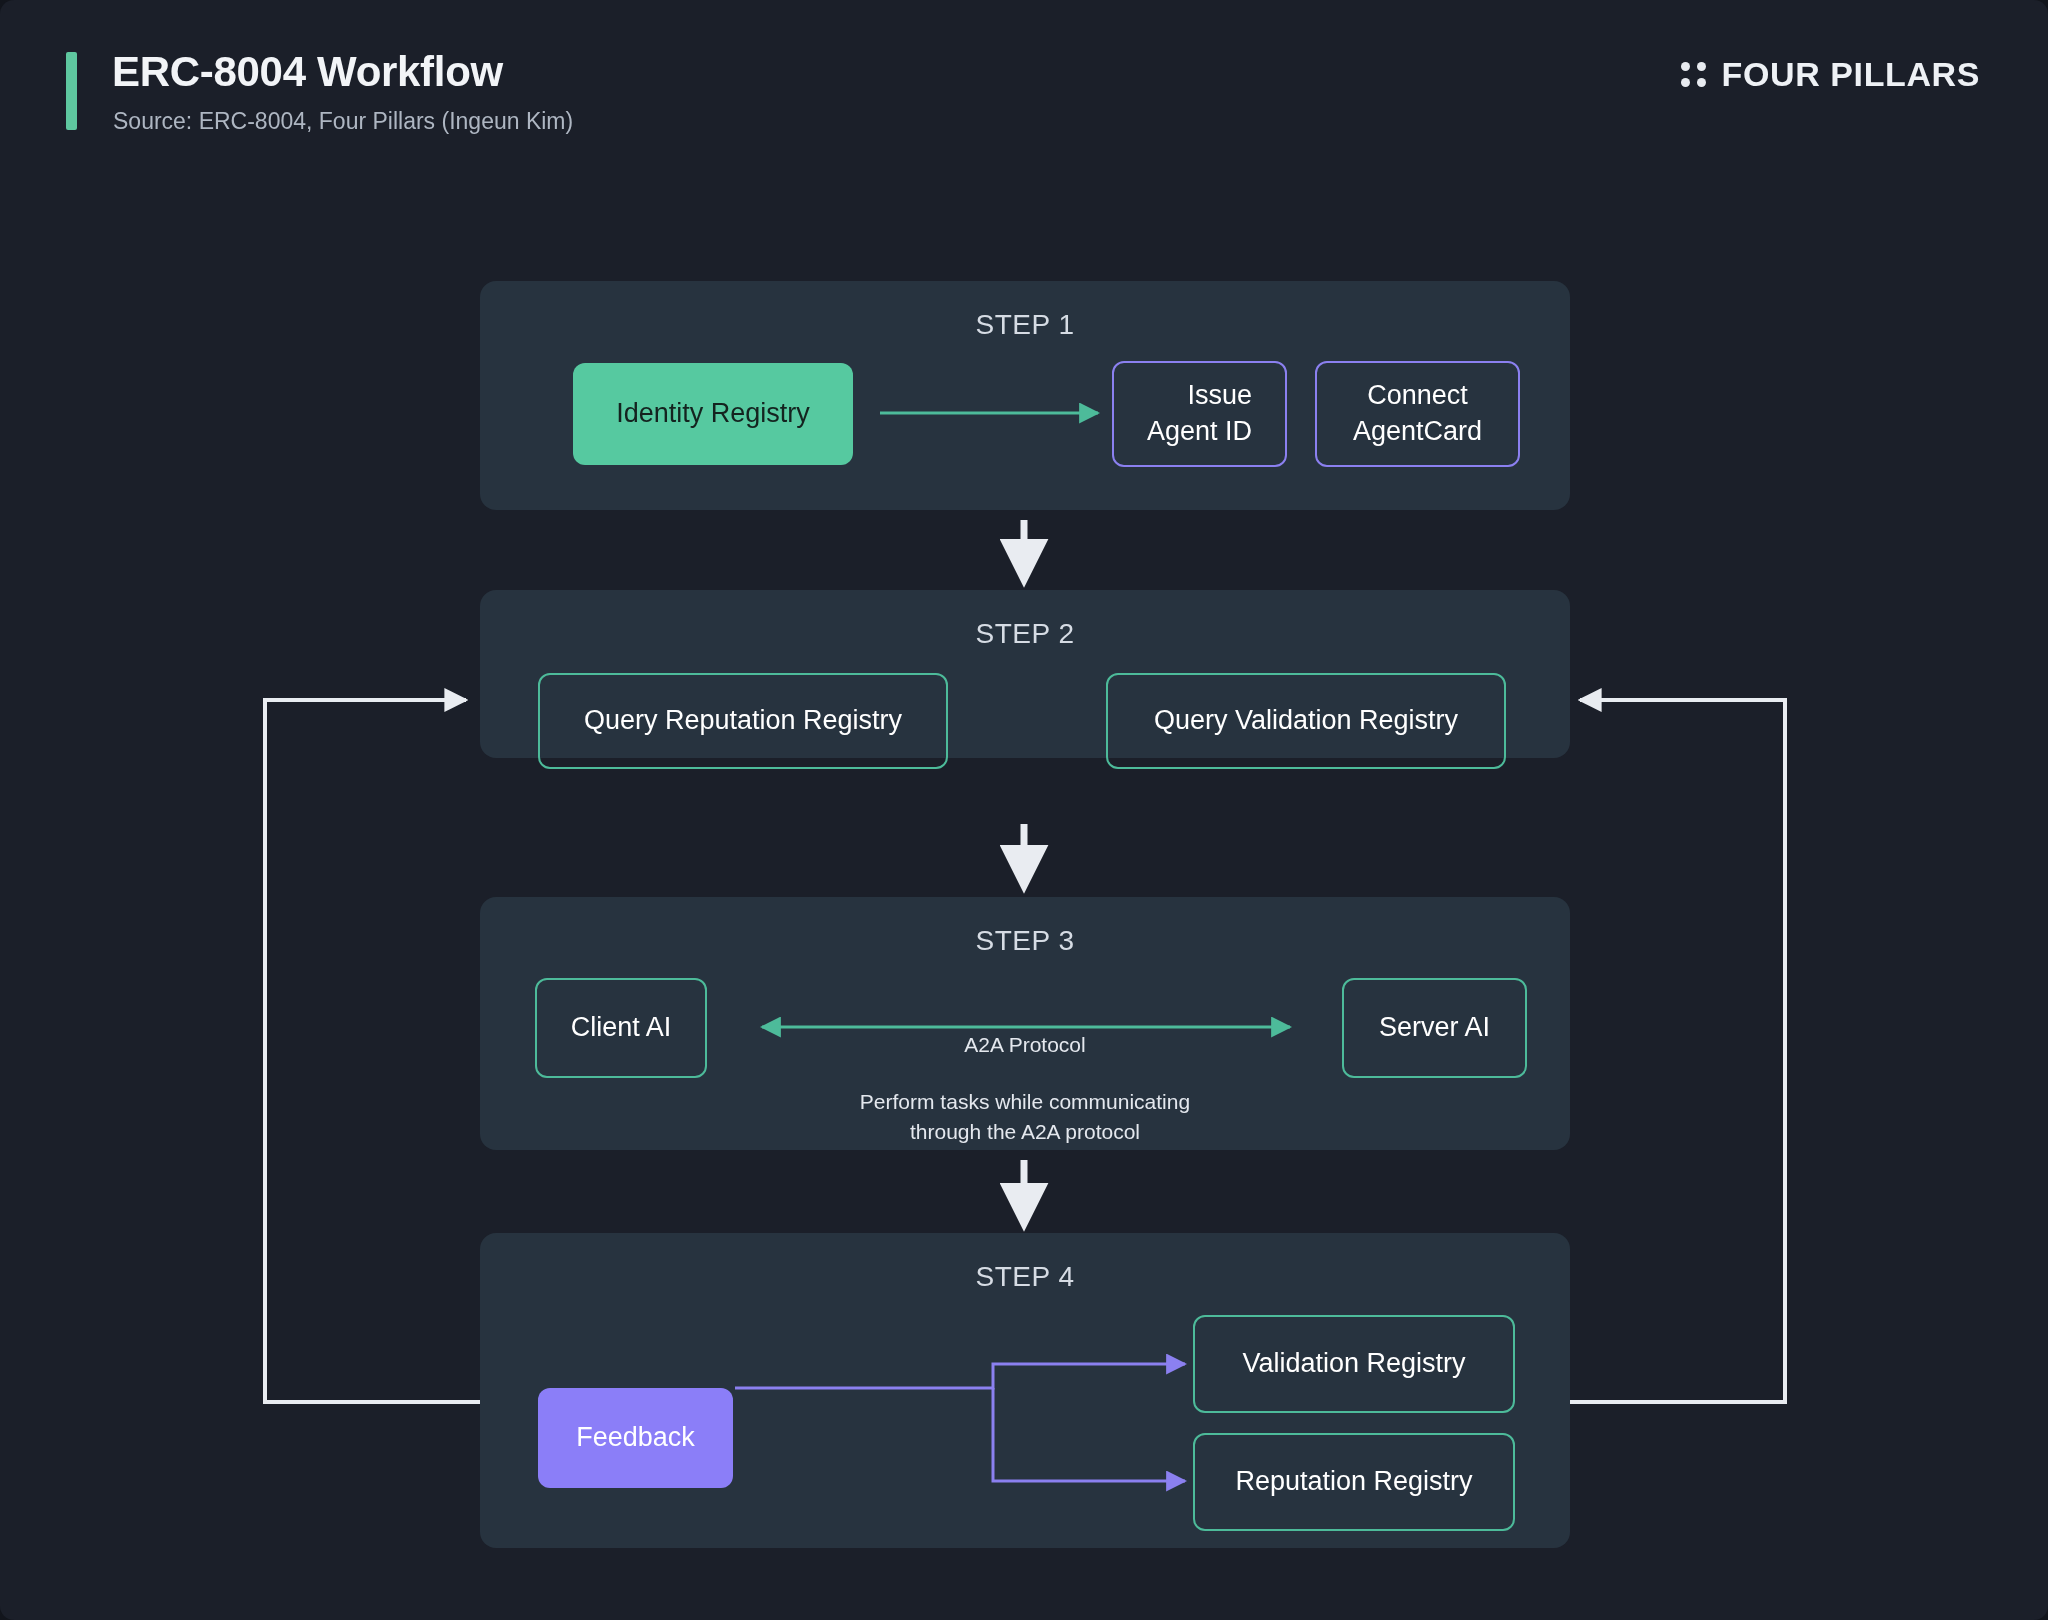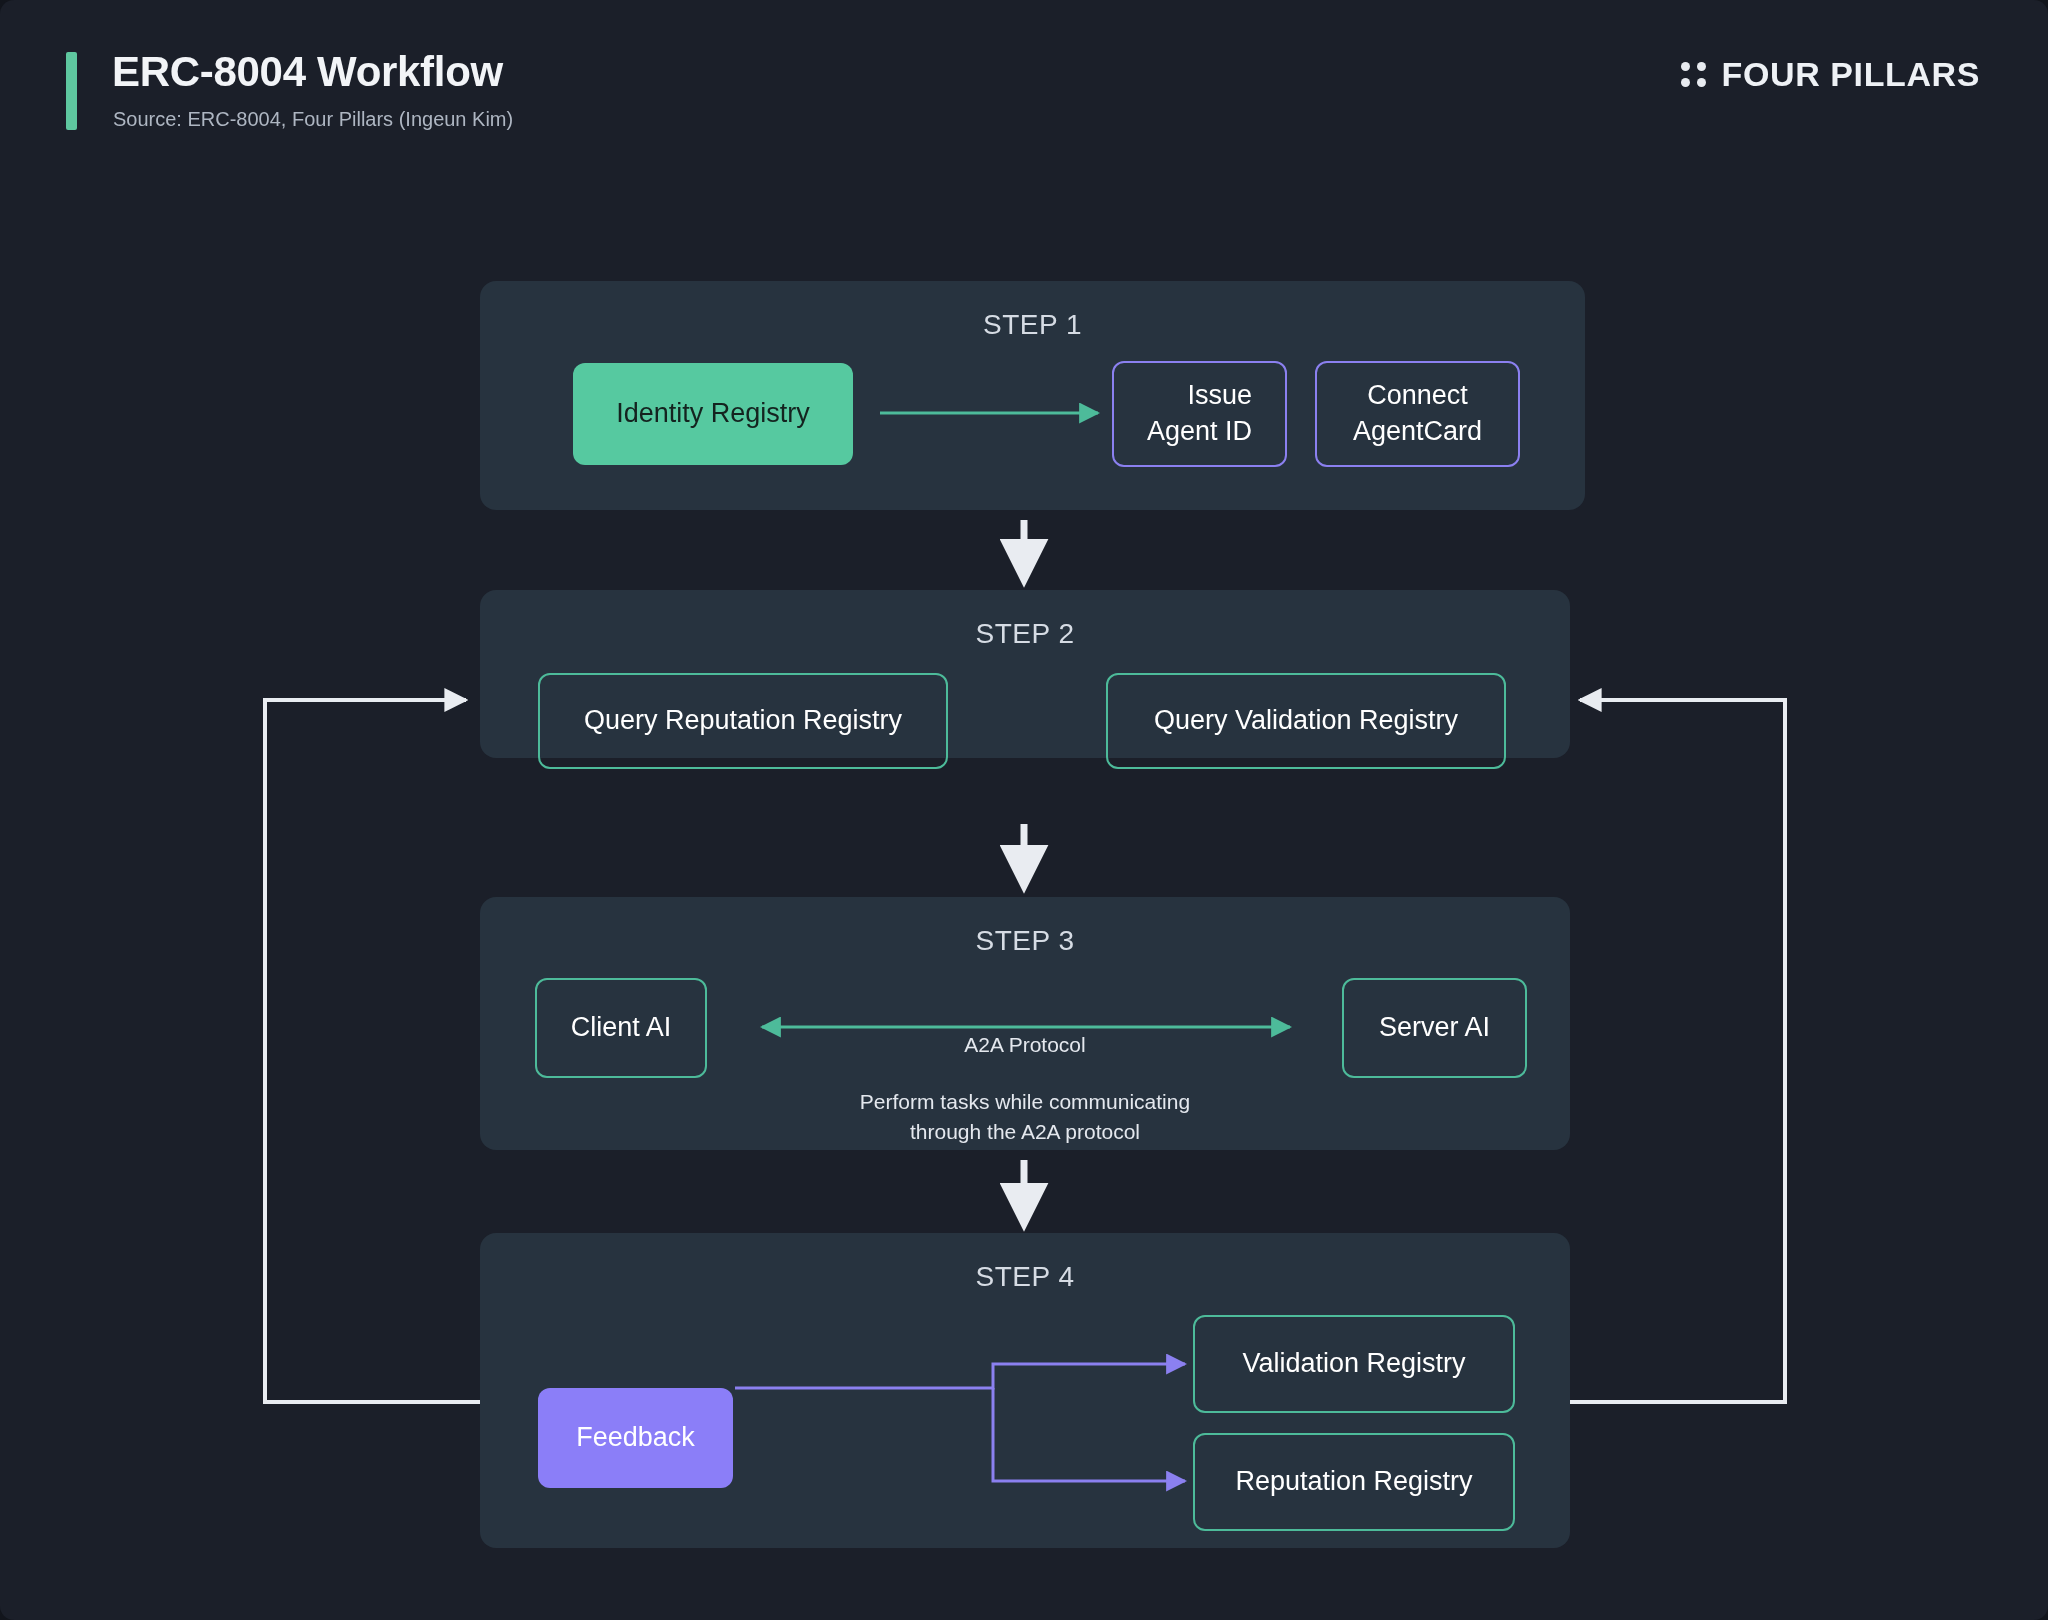--- a/index.html
+++ b/index.html
@@ -42,21 +42,21 @@
     font-size: 42px;
     font-weight: bold;
     color: #f2f4f7;
     letter-spacing: -0.3px;
     white-space: nowrap;
   }
   #subtitle {
     position: absolute;
     left: 113px;
     top: 108px;
-    font-size: 20px;
+    font-size: 23px;
     color: #aeb6c2;
     white-space: nowrap;
   }
   #brand {
     position: absolute;
     right: 68px;
     top: 55px;
     display: flex;
     align-items: center;
     gap: 16px;
@@ -155,21 +155,21 @@
       <span id="brand-dots">
         <i></i>
           <i></i>
           <i></i>
           <i></i>
       </span>
       <span id="brand-name">FOUR PILLARS</span>
     </div>
   </div>
 
-  <div class="panel" style="left:480px; top:281px; width:1090px; height:229px;padding-left:15px;">
+  <div class="panel" style="left:480px; top:281px; width:1090px; height:229px;">
     <div class="step-label" style="top:28px;">STEP 1</div>
     <div class="node green-fill" style="left:93px; top:82px; width:280px; height:102px;">Identity Registry</div>
     <div class="node purple-outline" style="left:632px; top:80px; width:175px; height:106px; white-space:pre-line;text-align:right;">Issue
 Agent ID</div>
     <div class="node purple-outline" style="left:835px; top:80px; width:205px; height:106px; white-space:pre-line;">Connect
 AgentCard</div>
   </div>
 
   <div class="panel" style="left:480px; top:590px; width:1090px; height:168px;">
     <div class="step-label" style="top:28px;">STEP 2</div>

